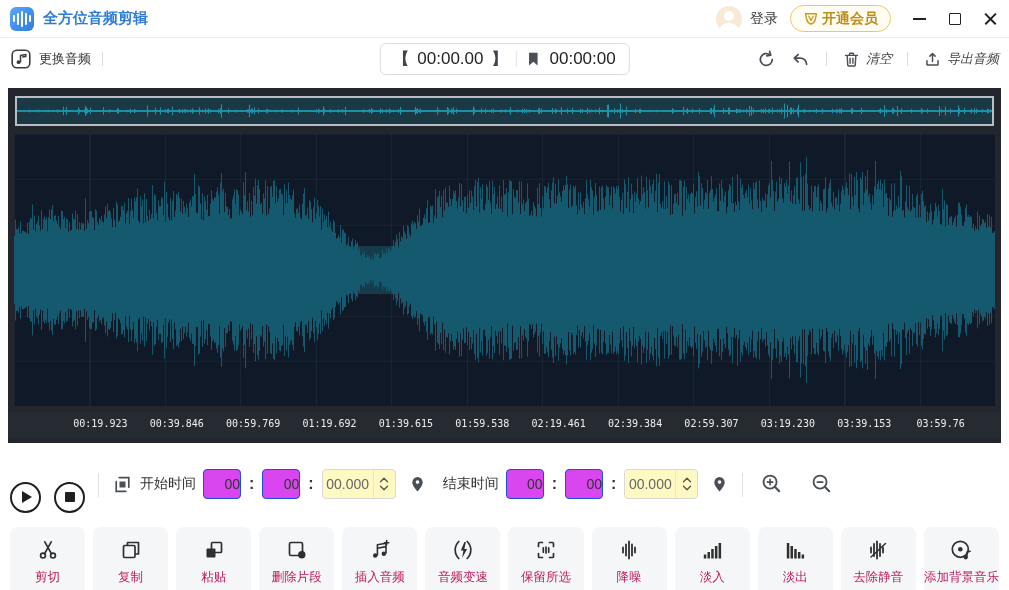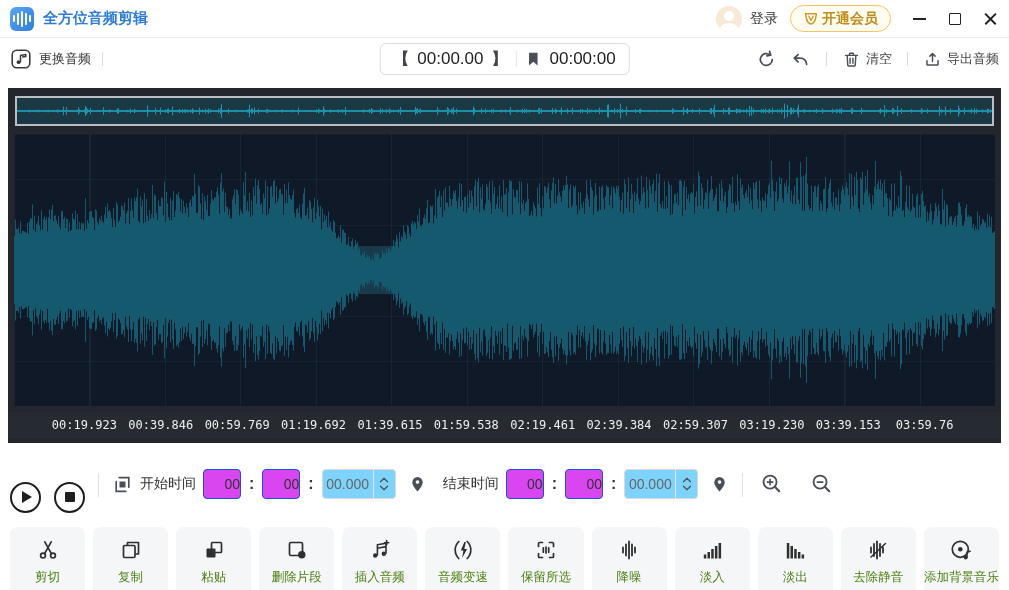--- a/index.html
+++ b/index.html
@@ -33,38 +33,38 @@
   .chg-audio { display:flex; align-items:center; gap:7px; font-size:13px; color:#333; }
   .vsep { width:1px; height:14px; background:#dcdcdc; margin:0 11px; }
   .file-label { font-size:13px; color:#333; }
   .timebox { position:absolute; left:50%; top:50%; transform:translate(-50%,-50%);
              display:flex; align-items:center; gap:8px; height:32px; padding:0 13px;
              border:1px solid #d8dde4; border-radius:6px; background:#fff; }
   .bracket { font-size:16px; font-weight:bold; color:#40454d; line-height:1; }
   .timebox .tval { font-size:17px; color:#222; }
   .timebox .isep { width:1px; height:16px; background:#e4e4e4; }
   .toolbar-right { margin-left:auto; display:flex; align-items:center; gap:13px; font-size:13px; color:#444; }
-  .tbtn { display:flex; gap:5px; }
+  .tbtn { display:flex; gap:5px;font-style:italic; }
 
   
   .panel { margin:8px 8px 0; height:355px; background:#23262d; padding:8px 6px 0; position:relative; }
   .overview { height:30px; border:2px solid #b9bec6; background:#1b3945; position:relative; margin:0 1px; }
   .overview svg { position:absolute; inset:0; width:100%; height:100%; }
   .ov-line { position:absolute; left:0; right:0; top:50%; height:2px; margin-top:-1px; background:#1e93ac; opacity:.9; }
   .wavearea { margin-top:8px; height:272px; background:#101927; position:relative; overflow:hidden;
       background-image:
         repeating-linear-gradient(to right,  rgba(150,185,215,0.07) 0 1px, transparent 1px 75.5px),
         repeating-linear-gradient(to bottom, rgba(150,185,215,0.055) 0 1px, transparent 1px 45.4px); }
   .hl-band { position:absolute; left:0; right:0; top:50%; height:48px; transform:translateY(-50%);
              background:rgba(39,115,138,0.38); }
   .center-line { position:absolute; left:0; right:0; top:50%; height:2px; margin-top:-1px; background:#4d9fb5; opacity:.85; }
   .wavearea svg { position:absolute; inset:0; width:100%; height:100%; }
   .timeline { height:26px; margin:6px -6px 0; background:#262a31; position:relative; }
   .ts { position:absolute; top:6px; transform:translateX(-50%);
-        font-family:"DejaVu Sans Mono",monospace; font-size:12px; color:#f0f0f0; white-space:nowrap; }
+        font-family:"DejaVu Sans Mono",monospace; font-size:10px; color:#f0f0f0; white-space:nowrap;margin-left:16px; }
 
   
   .controls { display:flex; align-items:center; padding:26px 10px 0; height:82px; }
   .circle-btn { width:31px; height:31px; border:2.2px solid #1f1f1f; border-radius:50%;
                 display:flex; align-items:center; justify-content:center; }
   .circle-btn + .circle-btn { margin-left:13px; }
   .tri { width:0; height:0; border-left:10px solid #1f1f1f; border-top:6px solid transparent; border-bottom:6px solid transparent; margin-left:3px; }
   .sq  { width:10px; height:10px; background:#1f1f1f; border-radius:1px; }
   .slider-wrap { width:242px; margin-left:16px; position:relative; height:36px; }
   .slider-track { position:absolute; left:0; right:0; top:13px; height:4px; background:#e3e3e3; border-radius:2px; }
@@ -73,30 +73,30 @@
   .slider-handle i { position:absolute; left:50%; top:50%; width:6px; height:6px; margin:-3px 0 0 -3px; border-radius:50%; background:#3f8fe8; }
   .time-readout { position:absolute; right:0; top:22px; font-size:13.5px; white-space:nowrap; }
   .time-readout .cur { color:#4a90e2; }
   .time-readout .tot { color:#555; }
   .ctl-sep { width:1px; height:24px; background:#e0e0e0; margin:0 13px; align-self:flex-start; margin-top:4px; }
   .sel-group { display:flex; align-items:center; gap:7px; align-self:flex-start; }
   .sel-label { font-size:14px; color:#333; white-space:nowrap; }
   .t-input { width:38px; height:30px; border:1px solid #1d4ed8; border-radius:4px; text-align:right;
              font-size:14px; color:#333; font-family:"Liberation Sans",sans-serif; background:#d946ef; }
   .colon { font-weight:bold; color:#333; margin:0 1px; }
-  .ms-box { display:flex; align-items:center; height:30px; border:1px solid #d9d9d9; border-radius:4px; background:#7dd3fc; }
+  .ms-box { display:flex; align-items:center; height:30px; border:1px solid #d9d9d9; border-radius:4px; background:#fef9c3; }
   .ms-box input { width:50px; border:none; outline:none; text-align:center; font-size:14px; color:#666; background:transparent; }
   .ms-box .spin { border-left:1px solid #e3e3e3; height:100%; width:22px; display:flex; flex-direction:column; align-items:center; justify-content:center; gap:2px; }
   .zoom-group { display:flex; align-items:center; gap:27px; margin-left:4px; align-self:flex-start; margin-top:3px; }
 
   
   .action-bar { display:flex; gap:8px; padding:0 10px; margin-top:2px; }
   .action-btn { flex:1; height:74px; background:#f5f6f7; border-radius:8px;
                 display:flex; flex-direction:column; align-items:center; padding-top:11px; gap:7px; }
-  .action-label { font-size:12.5px; color:#4d7c0f; white-space:nowrap; }
+  .action-label { font-size:12.5px; color:#be185d; white-space:nowrap; }
   svg { display:block; }
 </style>
 </head>
 <body>
 
 <div class="titlebar">
   <div class="app-icon">
     <i style="height:7px"></i>
       <i style="height:12px"></i>
       <i style="height:16px"></i>

